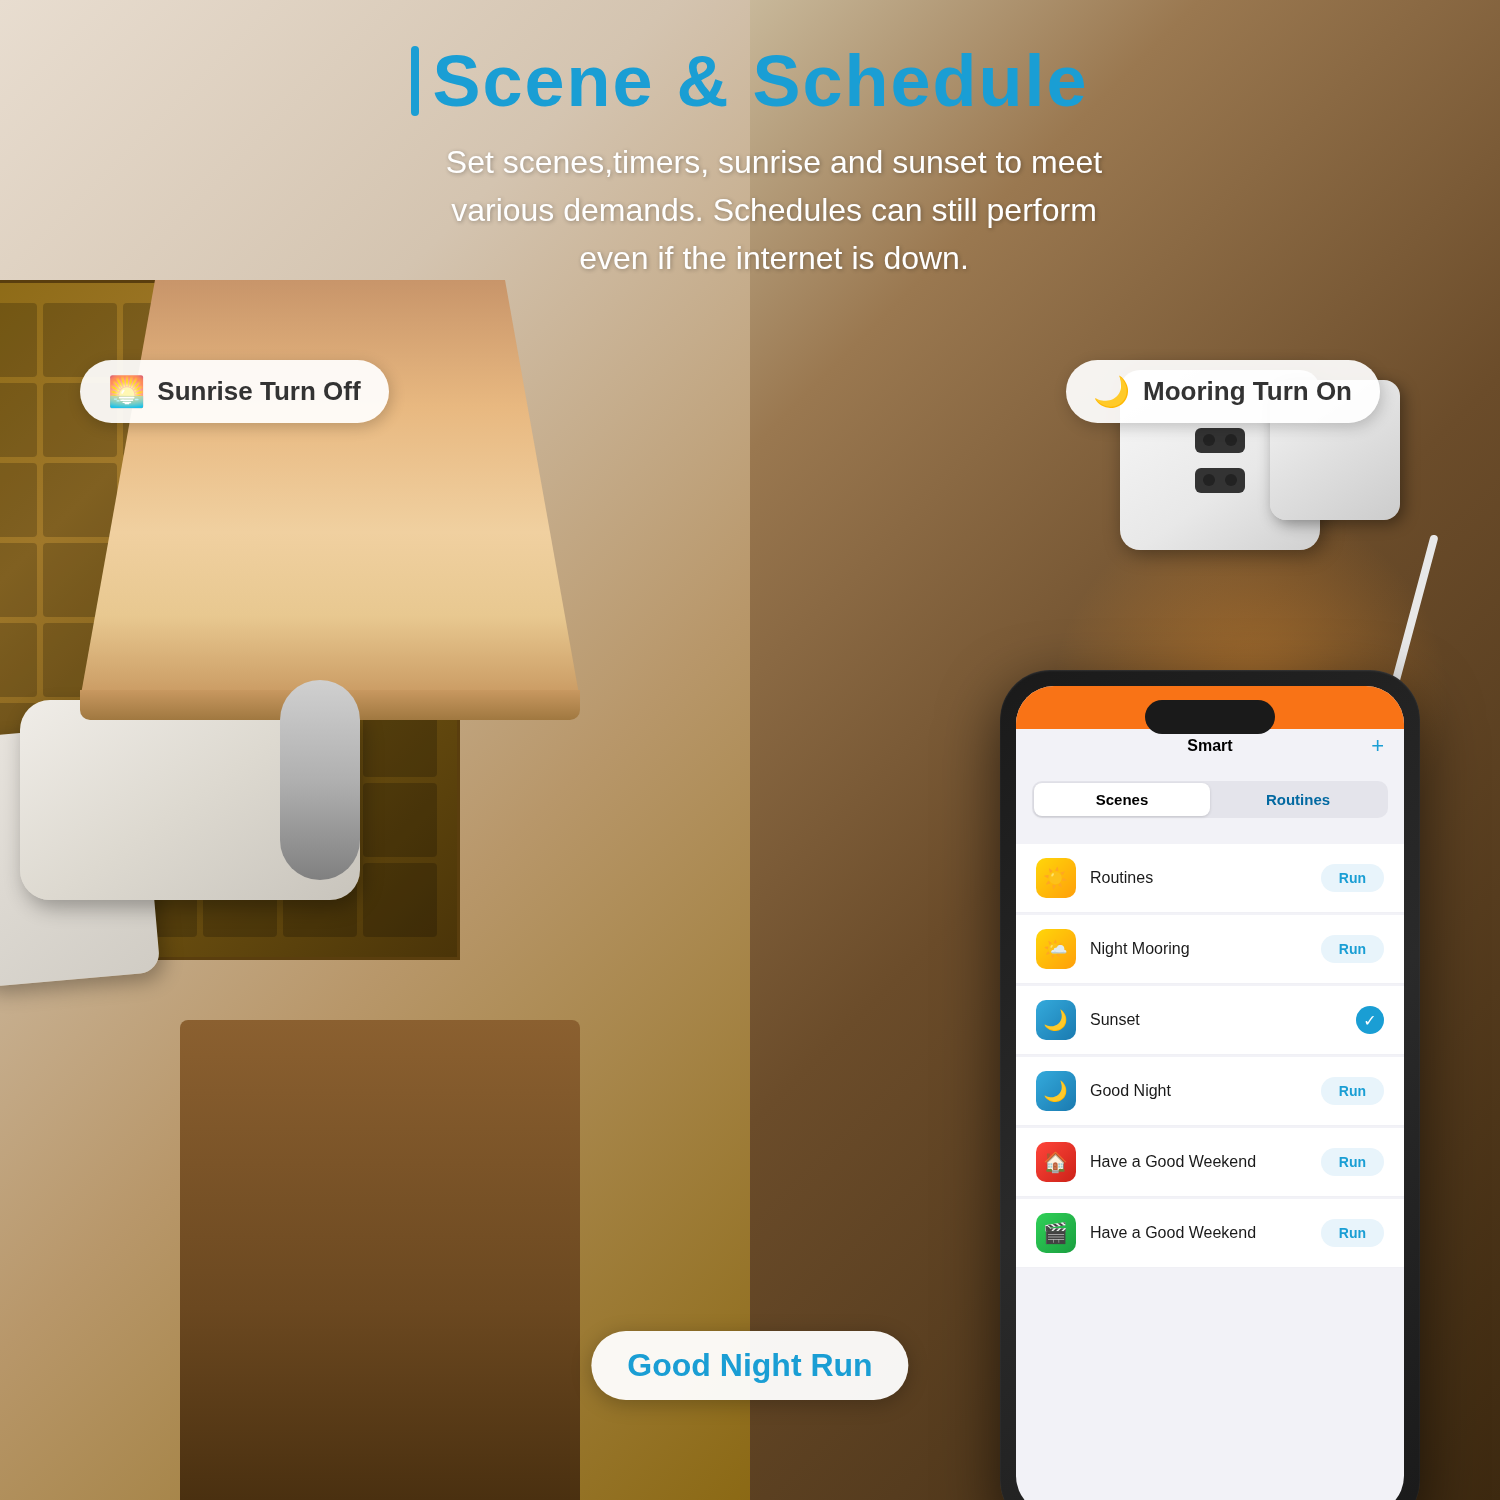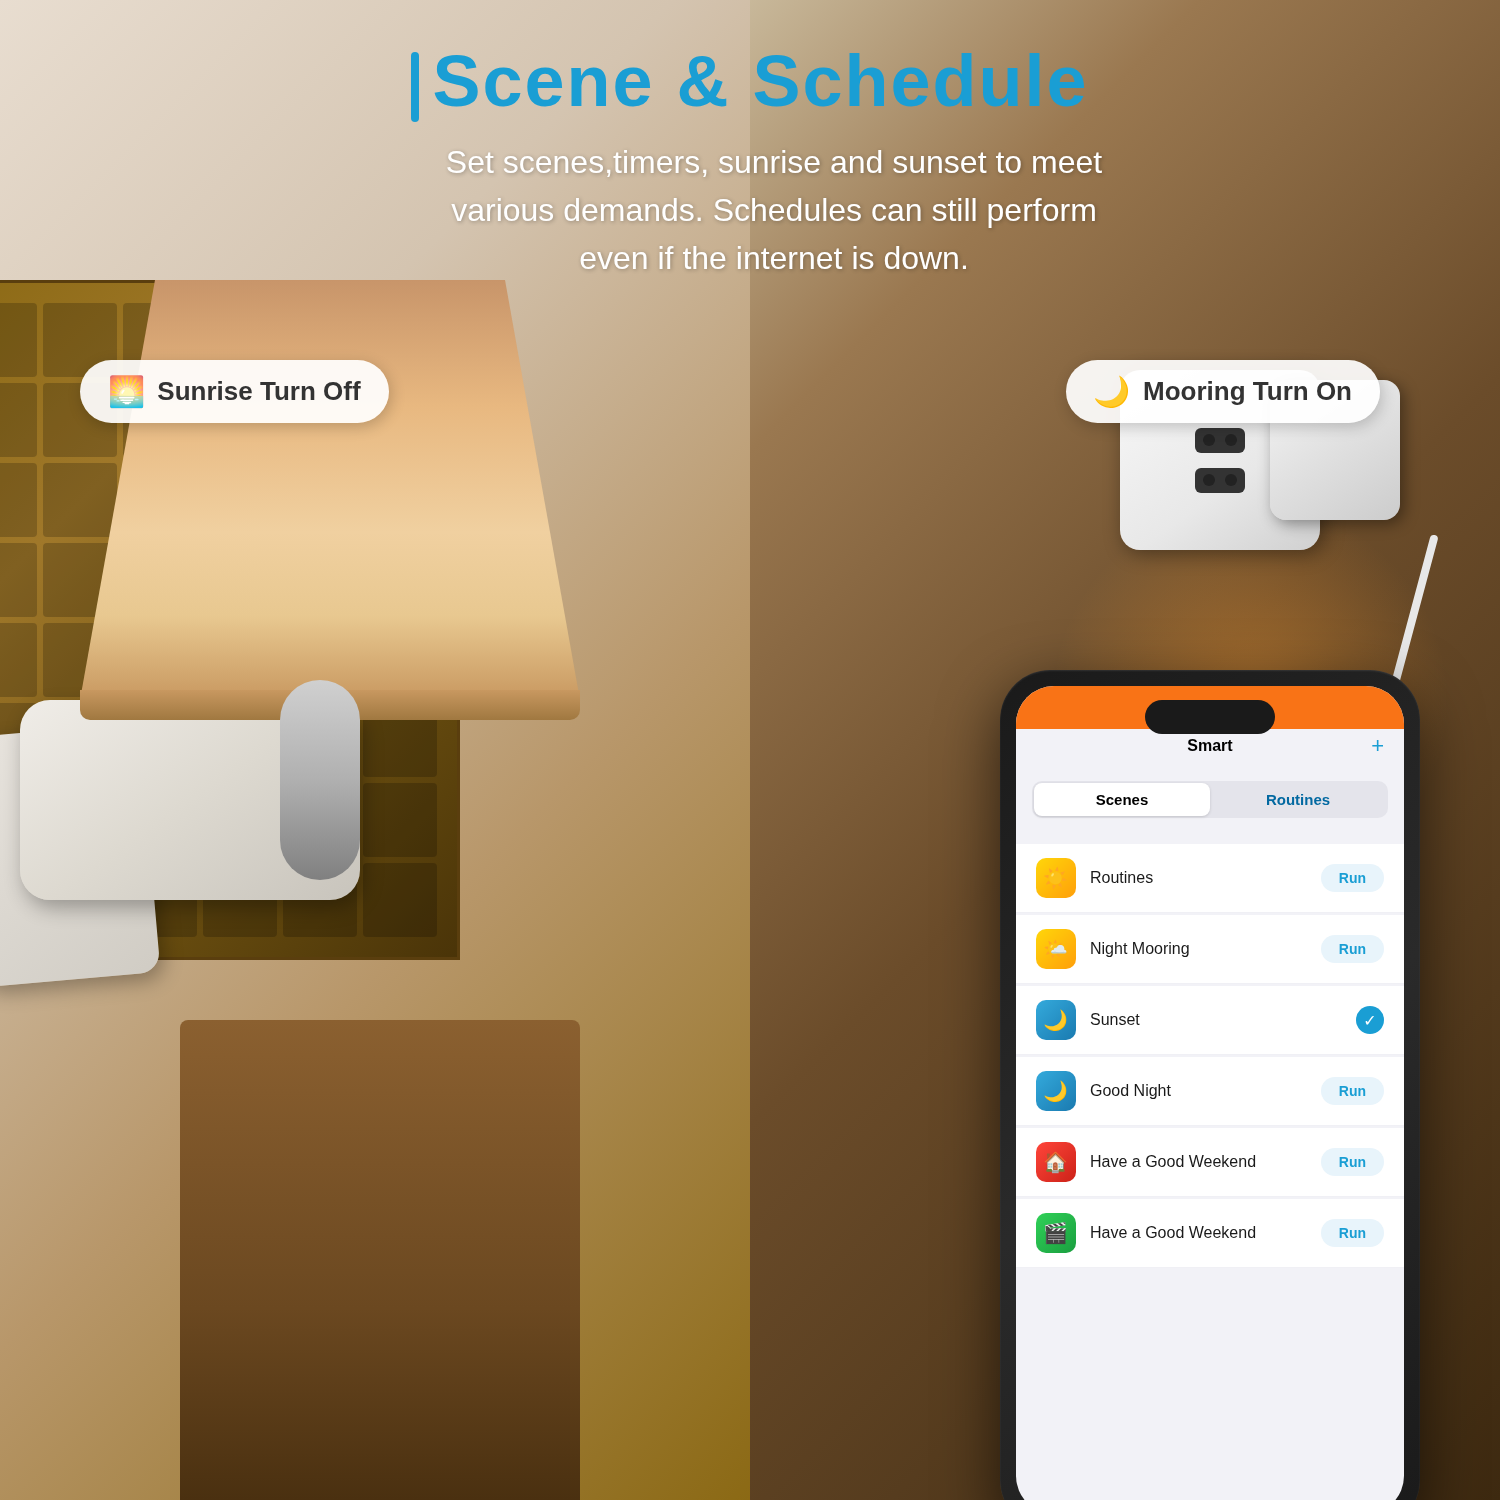--- a/index.html
+++ b/index.html
@@ -229,21 +229,21 @@
       text-align: center;
       z-index: 10;
     }
 
     .page-title {
       font-size: 72px;
       font-weight: 700;
       color: #1a9ed4;
       letter-spacing: 2px;
       display: flex;
-      align-items: flex-end;
+      align-items: center;
       justify-content: center;
       gap: 13px;
     }
 
     .title-bar {
       display: inline-block;
       width: 8px;
       height: 70px;
       background: #1a9ed4;
       border-radius: 4px;
@@ -660,14 +660,17 @@
           <div class="scene-icon scene-icon-green">🎬</div>
           <span class="scene-name">Have a Good Weekend</span>
           <div class="scene-run-btn">Run</div>
         </div>
 
       </div>
 
     </div>
   </div>
 
+  <div class="good-night-run-badge">
+    <span>Good Night Run</span>
+  </div>
 
 </div>
 
 </body></html>

